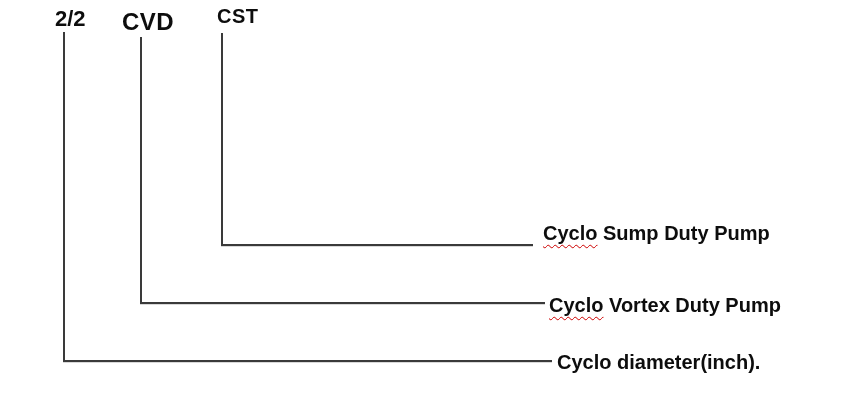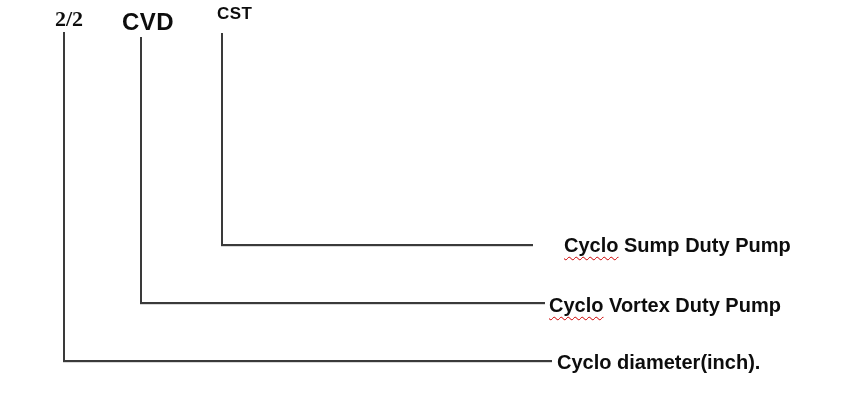--- a/index.html
+++ b/index.html
@@ -17,24 +17,24 @@
   .code {
     position: absolute;
     font-weight: bold;
     color: var(--text-color, #0d0d0d);
     line-height: 1.2;
     white-space: pre;
   }
   .code-outlet {
     left: 55px; top: 6px;
     font-size: 22px;
-    font-family: Liberation Serif, serif;
+    font-family: Liberation Sans, sans-serif;
   }
   .code-cvd { left: 122px; top: 8px; font-size: 24px; letter-spacing: 0.5px; }
-  .code-cst { left: 217px; top: 4px; font-size: 17px; letter-spacing: 0.5px; }
+  .code-cst { left: 217px; top: 4px; font-size: 20px; letter-spacing: 0.5px; }
 
   
   .line {
     position: absolute;
     background: var(--line-color, #3a3a3a);
   }
   .v { width: 2px; }
   .h { height: 2px; border-bottom: 1px solid #d9d9d9; }
   .v-outlet { left: 63px;  top: 32px; height: 330px; }
   .v-cvd    { left: 140px; top: 37px; height: 267px; }
@@ -45,21 +45,21 @@
 
   
   .callout {
     position: absolute;
     font-weight: bold;
     font-size: 20px;
     color: var(--text-color, #0d0d0d);
     line-height: 24px;
     white-space: pre;
   }
-  .callout-cst    { left: 543px; top: 233px; margin-left: 21px; }
+  .callout-cst    { left: 543px; top: 221px; }
   .callout-cvd    { left: 549px; top: 293px; text-align: center; }
   .callout-outlet { left: 557px; top: 350px; }
 
   .squiggle {
     text-decoration-line: underline;
     text-decoration-style: wavy;
     text-decoration-color: var(--squiggle-color, #cc0000);
     text-decoration-thickness: 1px;
     text-underline-offset: 4px;
   }

